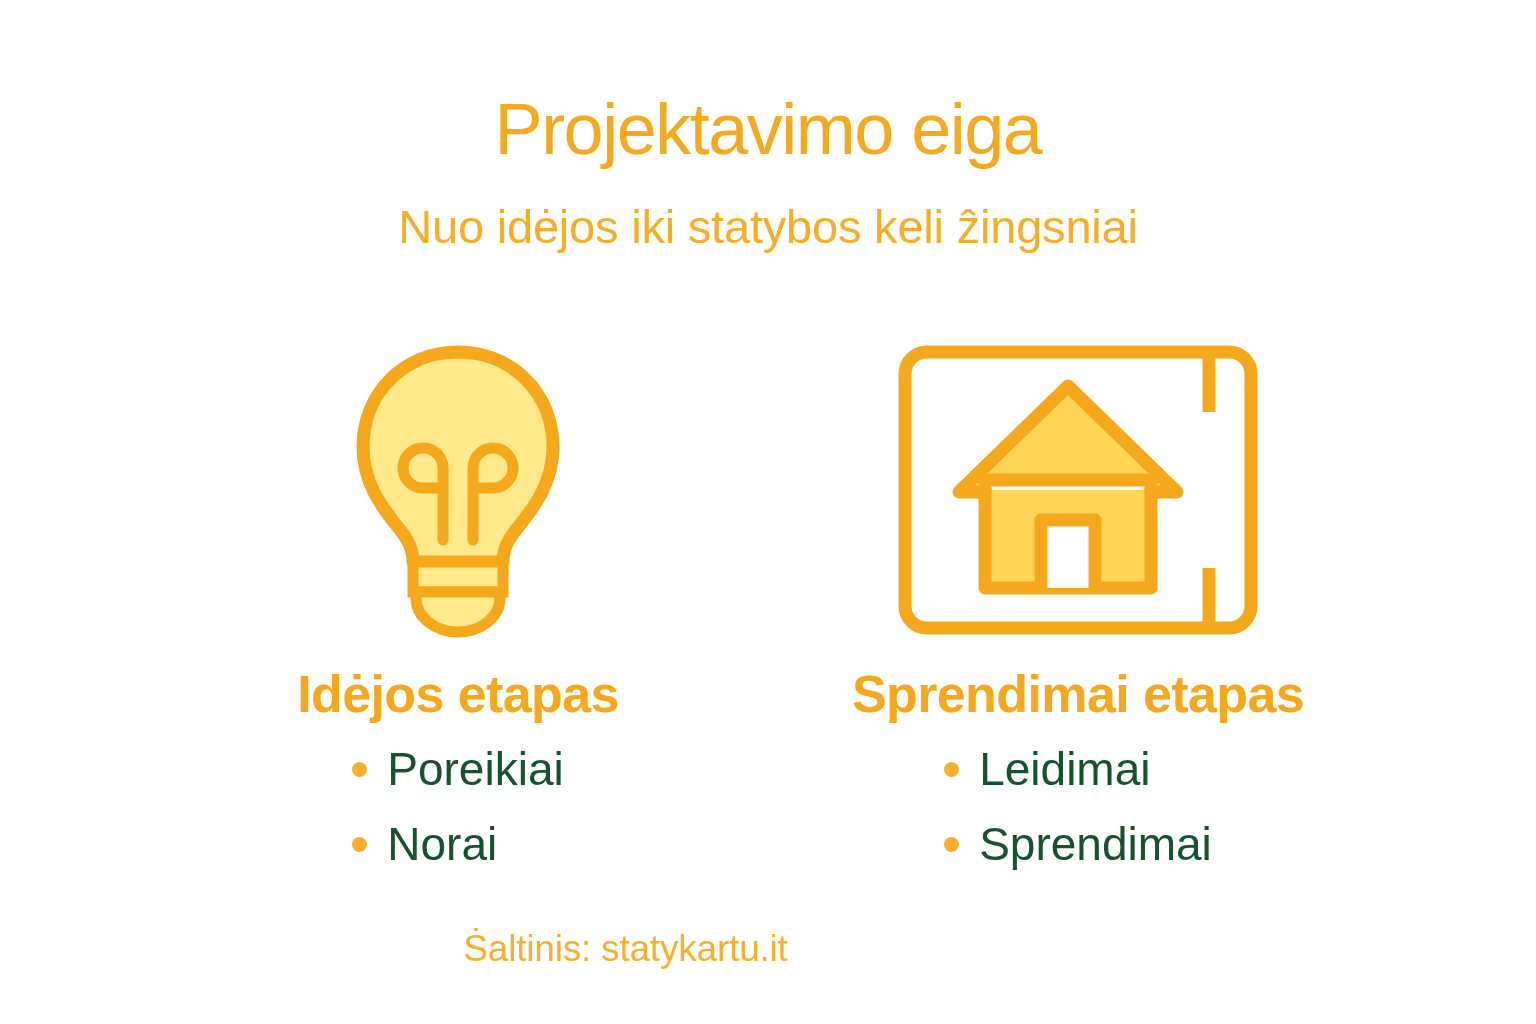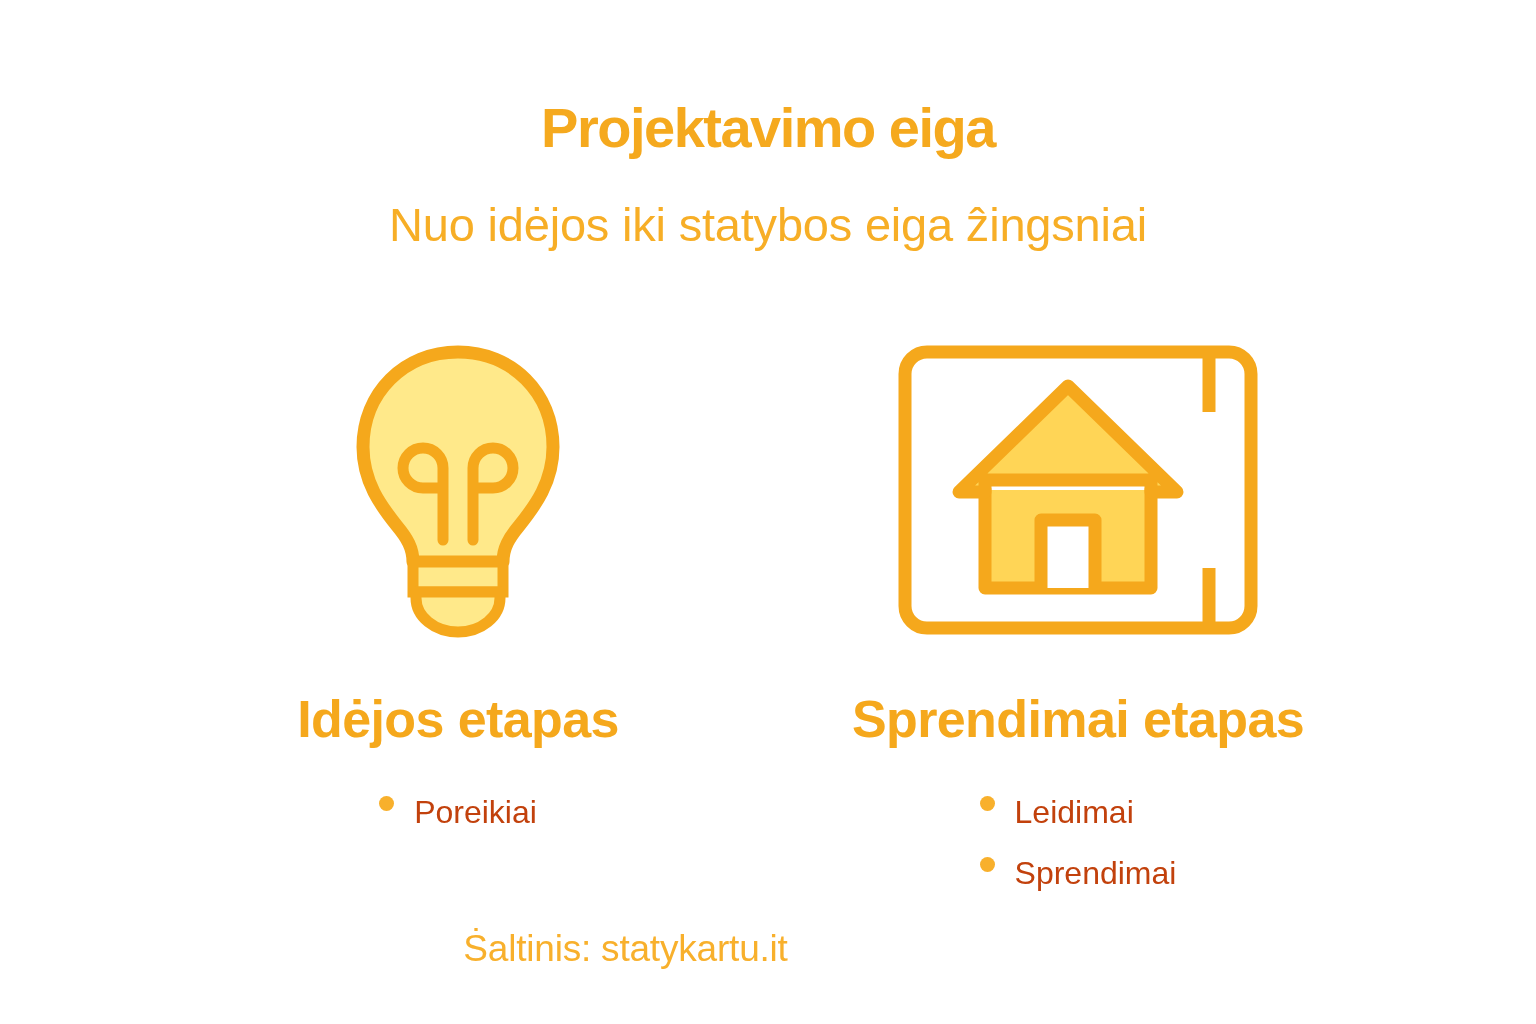--- a/index.html
+++ b/index.html
@@ -25,26 +25,26 @@
 
   
   .header {
     position: absolute;
     top: 88px;
     left: 0;
     width: 1536px;
     text-align: center;
   }
   .title {
-    font-size: 56px;
-    font-weight: 700;
+    font-size: 72px;
+    font-weight: 400;
     color: #F5A91E;
     letter-spacing: -1.5px;
     line-height: 1.0;
-    margin: 12px;
+    margin: 5px;
     white-space: nowrap;
   }
   .subtitle {
     font-size: 47px;
     font-weight: 400;
     color: #F7AE26;
     line-height: 1.0;
     margin: 0;
     padding-top: 33px;
     letter-spacing: -0.2px;
@@ -60,21 +60,20 @@
     display: flex;
     flex-direction: row;
     align-items: flex-start;
     justify-content: center;
   }
   .column {
     width: 560px;
     display: flex;
     flex-direction: column;
     align-items: center;
-    gap: 25px;
   }
   .column.col-left  { margin-right: 30px; }
   .column.col-right { margin-left: 30px; }
 
   .icon-wrap {
     height: 300px;
     display: flex;
     align-items: center;
     justify-content: center;
   }
@@ -90,23 +89,23 @@
     white-space: nowrap;
   }
 
   .bullets {
     list-style: none;
     margin: 0;
     padding: 26px 0 0 0;
   }
   .bullets li {
     display: flex;
-    align-items: flex-start;
-    font-size: 32px;
-    color: #c2410c;
+    align-items: center;
+    font-size: 46px;
+    color: #14532d;
     line-height: 1.0;
     padding-bottom: 29px;
     white-space: nowrap;
   }
   .bullet-dot {
     width: 15px;
     height: 15px;
     border-radius: 50%;
     background: #F8B02C;
     margin-right: 20px;
@@ -130,21 +129,21 @@
     white-space: nowrap;
   }
 </style>
 </head>
 <body>
 
 <div class="poster">
 
   <div class="header">
     <h1 class="title">Projektavimo eiga</h1>
-    <p class="subtitle">Nuo idėjos iki statybos eiga ẑingsniai</p>
+    <p class="subtitle">Nuo idėjos iki statybos keli ẑingsniai</p>
   </div>
 
   <div class="columns">
 
     <div class="column col-left">
 
       <div class="icon-wrap">
         <svg width="230" height="300" viewBox="0 0 230 300">
 
           <path d="M115 12
@@ -169,20 +168,24 @@
         </svg>
       </div>
 
       <h2 class="stage-heading">Idėjos etapas</h2>
 
       <ul class="bullets">
         <li>
           <span class="bullet-dot"></span>
           <span>Poreikiai</span>
         </li>
+        <li>
+          <span class="bullet-dot"></span>
+          <span>Norai</span>
+        </li>
       </ul>
     </div>
 
     <div class="column col-right">
 
       <div class="icon-wrap">
         <svg width="370" height="300" viewBox="0 0 370 300">
 
           <rect x="12" y="12" width="346" height="276" rx="22" ry="22" fill="none" stroke="#F5A81C" stroke-width="13"></rect>
 

